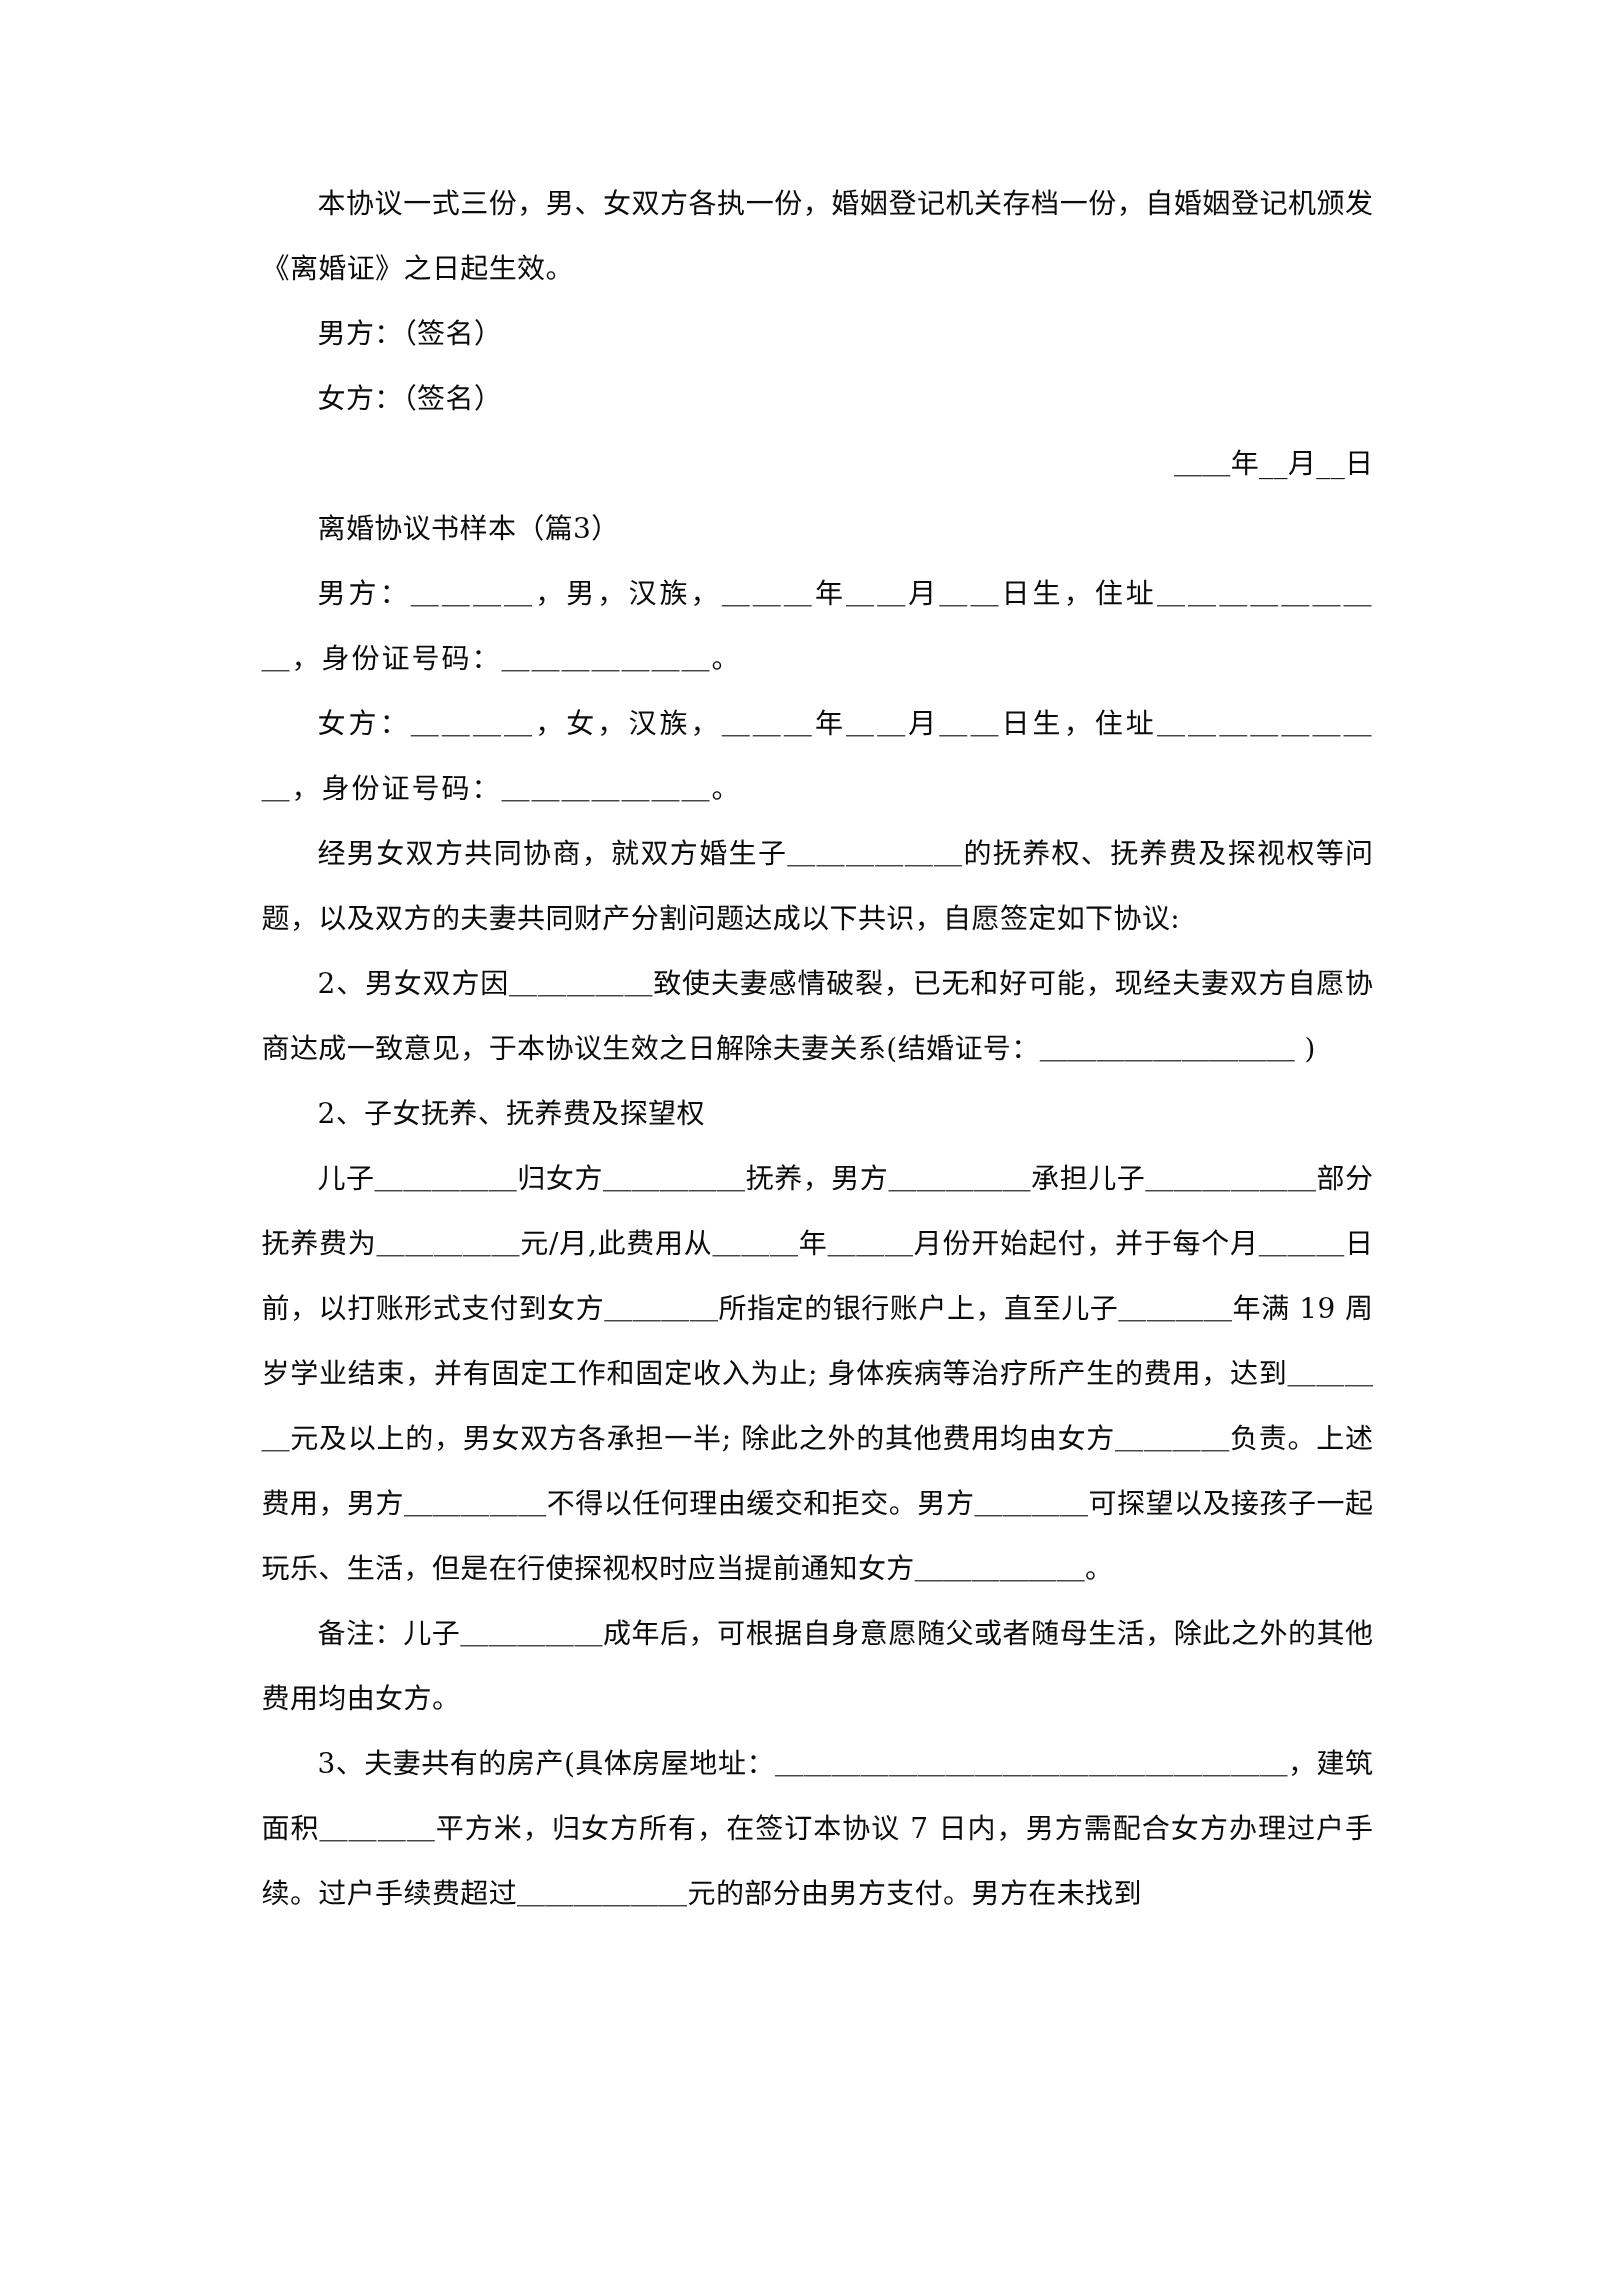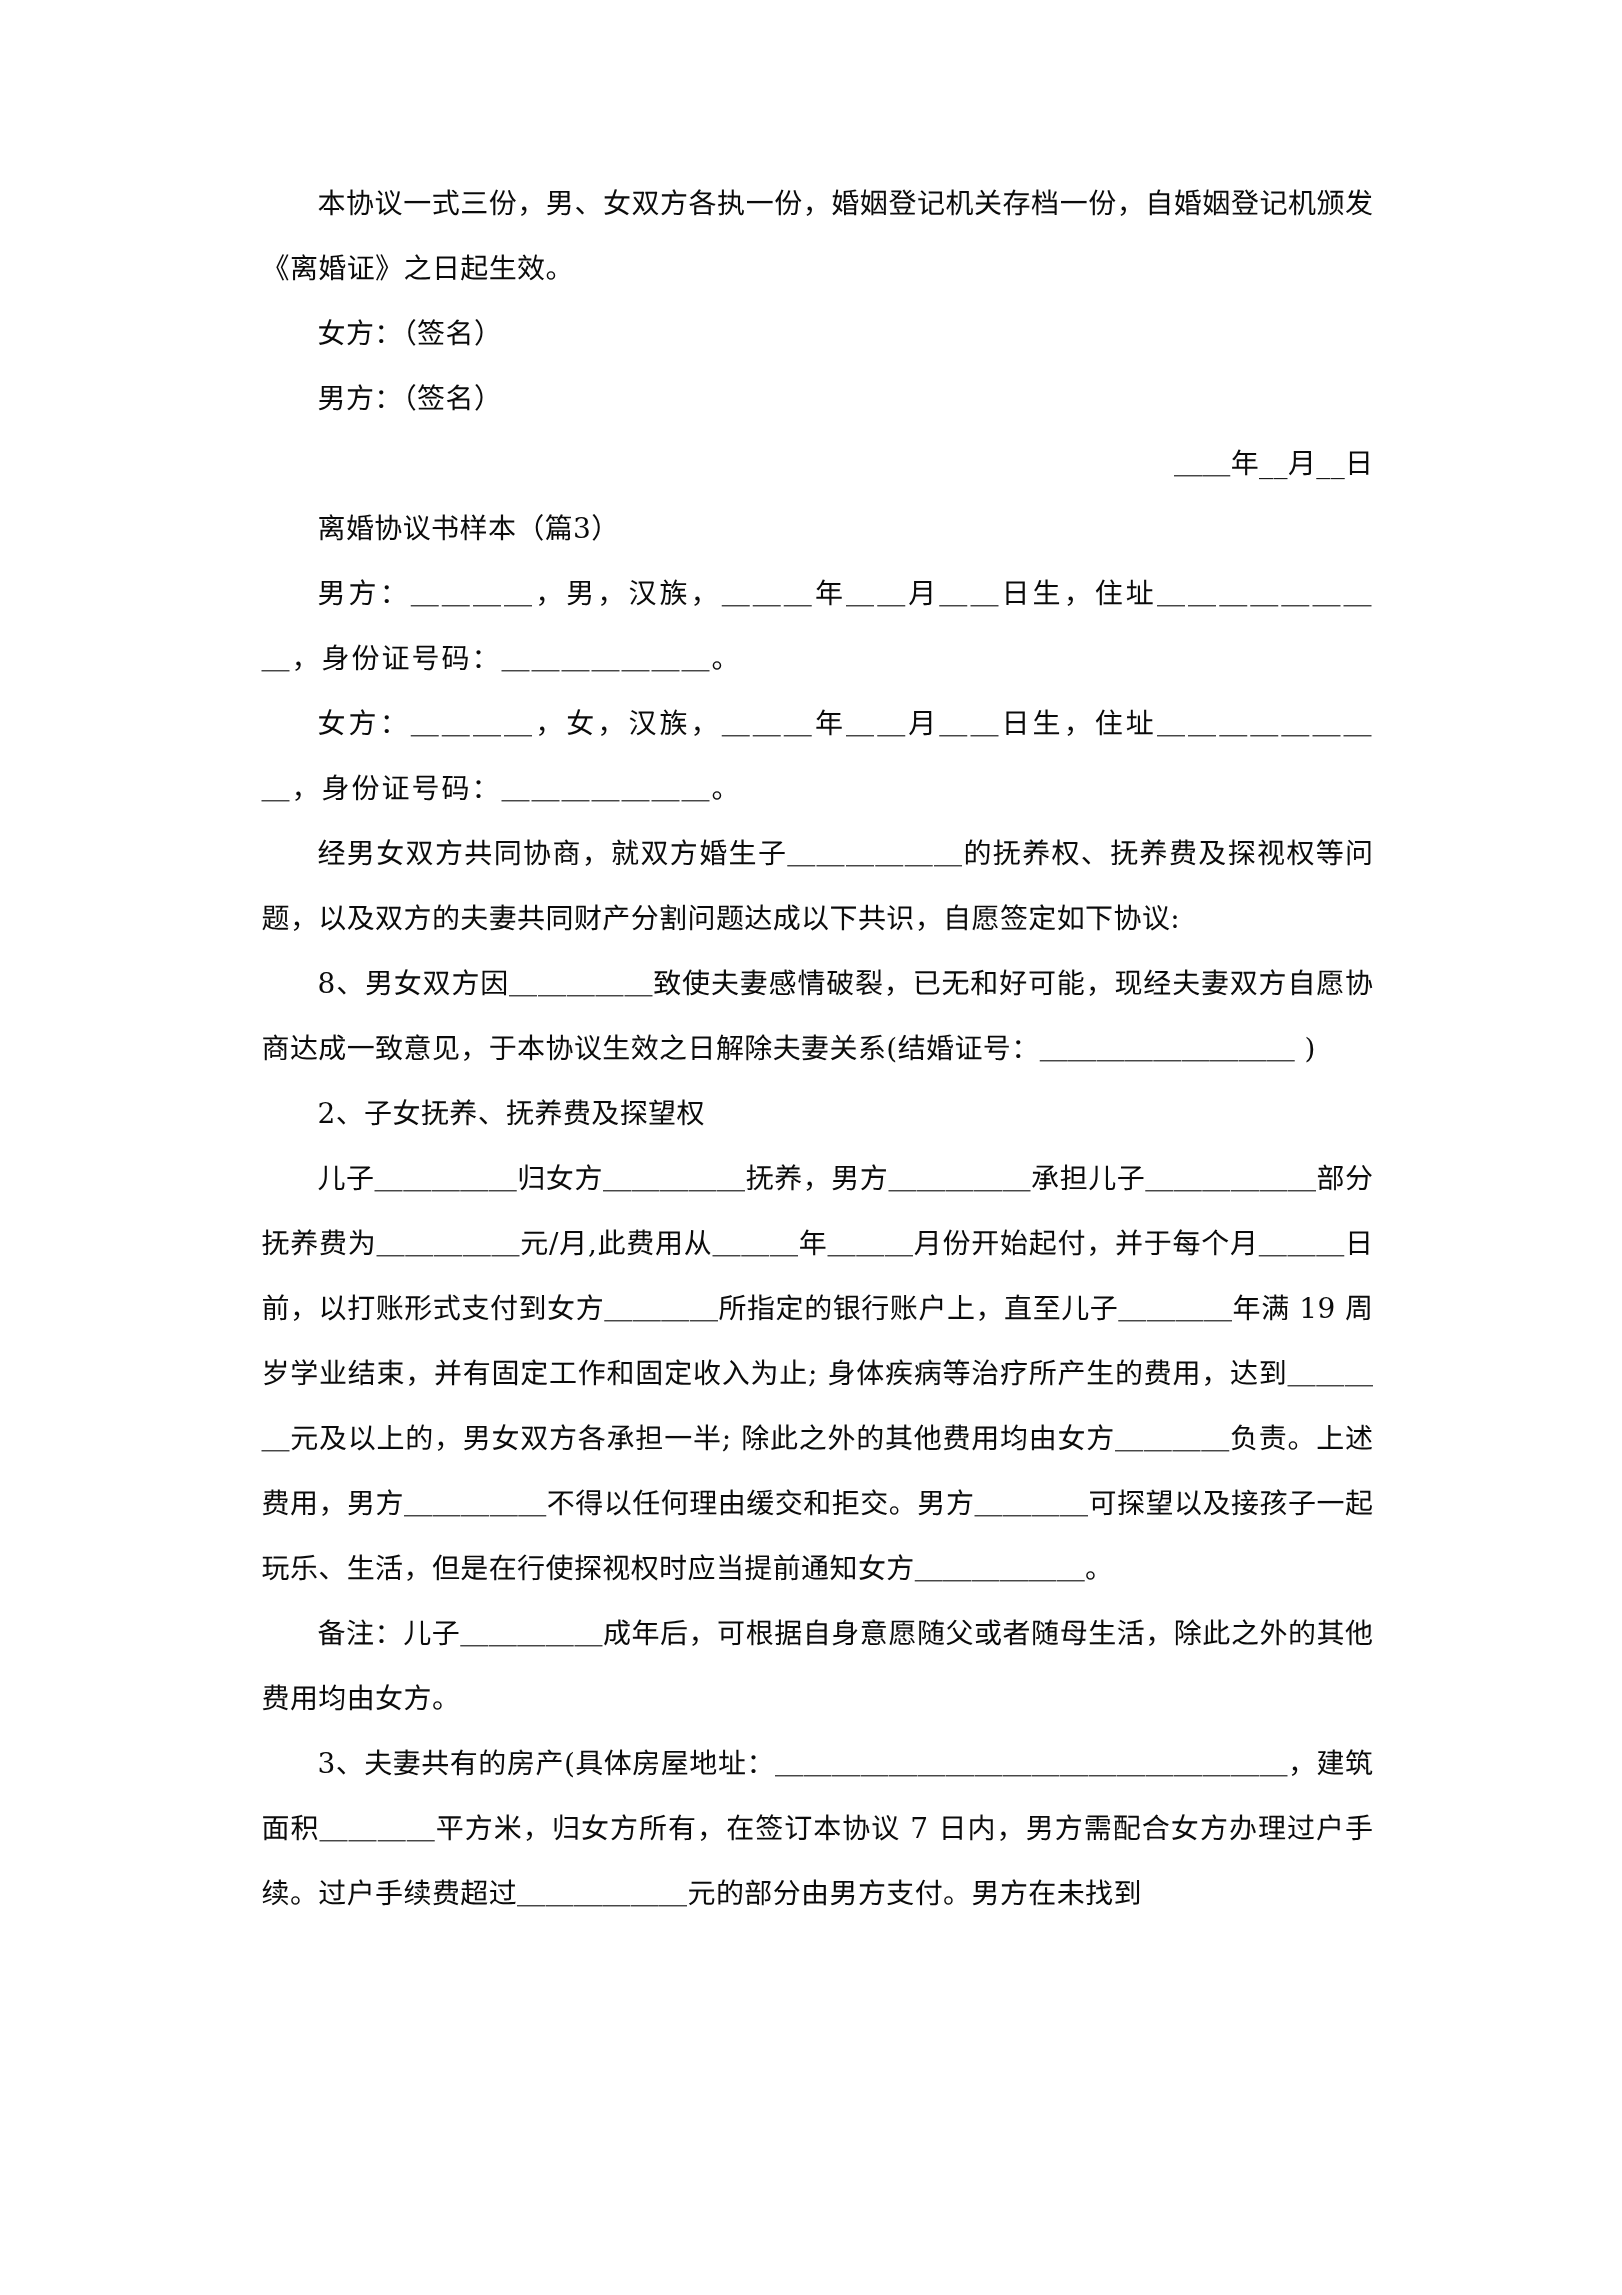--- a/index.html
+++ b/index.html
@@ -76,35 +76,35 @@
   }
 </style>
 </head>
 <body>
 
 <div class="page">
   <div class="content">
 
     <p class="para">本协议一式三份，男、女双方各执一份，婚姻登记机关存档一份，自婚姻登记机颁发《离婚证》之日起生效。</p>
 
+    <p class="sig-line">男方：（签名）</p>
+
     <p class="sig-line">女方：（签名）</p>
-
-    <p class="sig-line">男方：（签名）</p>
 
     <p class="date-line">＿＿年__月__日</p>
 
     <p class="heading-line">离婚协议书样本（篇3）</p>
 
     <p class="party-line">男方：＿＿＿＿，男，汉族，＿＿＿年＿＿月＿＿日生，住址＿＿＿＿＿＿＿＿，身份证号码：＿＿＿＿＿＿＿。</p>
 
     <p class="party-line">女方：＿＿＿＿，女，汉族，＿＿＿年＿＿月＿＿日生，住址＿＿＿＿＿＿＿＿，身份证号码：＿＿＿＿＿＿＿。</p>
 
     <p class="para">经男女双方共同协商，就双方婚生子＿＿＿＿＿＿的抚养权、抚养费及探视权等问题，以及双方的夫妻共同财产分割问题达成以下共识，自愿签定如下协议:</p>
 
-    <p class="para">8、男女双方因＿＿＿＿＿致使夫妻感情破裂，已无和好可能，现经夫妻双方自愿协商达成一致意见，于本协议生效之日解除夫妻关系(结婚证号：＿＿＿＿＿＿＿＿＿ )</p>
+    <p class="para">2、男女双方因＿＿＿＿＿致使夫妻感情破裂，已无和好可能，现经夫妻双方自愿协商达成一致意见，于本协议生效之日解除夫妻关系(结婚证号：＿＿＿＿＿＿＿＿＿ )</p>
 
     <p class="para">2、子女抚养、抚养费及探望权</p>
 
     <p class="para-spread">儿子＿＿＿＿＿归女方＿＿＿＿＿抚养，男方＿＿＿＿＿承担儿子＿＿＿＿＿＿部分抚养费为＿＿＿＿＿元/月,此费用从＿＿＿年＿＿＿月份开始起付，并于每个月＿＿＿日前，以打账形式支付到女方＿＿＿＿所指定的银行账户上，直至儿子＿＿＿＿年满 19 周岁学业结束，并有固定工作和固定收入为止; 身体疾病等治疗所产生的费用，达到＿＿＿＿元及以上的，男女双方各承担一半; 除此之外的其他费用均由女方＿＿＿＿负责。上述费用，男方＿＿＿＿＿不得以任何理由缓交和拒交。男方＿＿＿＿可探望以及接孩子一起玩乐、生活，但是在行使探视权时应当提前通知女方＿＿＿＿＿＿。</p>
 
     <p class="para">备注：儿子＿＿＿＿＿成年后，可根据自身意愿随父或者随母生活，除此之外的其他费用均由女方。</p>
 
     <p class="para">3、夫妻共有的房产(具体房屋地址：＿＿＿＿＿＿＿＿＿＿＿＿＿＿＿＿＿＿，建筑面积＿＿＿＿平方米，归女方所有，在签订本协议 7 日内，男方需配合女方办理过户手续。过户手续费超过＿＿＿＿＿＿元的部分由男方支付。男方在未找到</p>
 
   </div>

